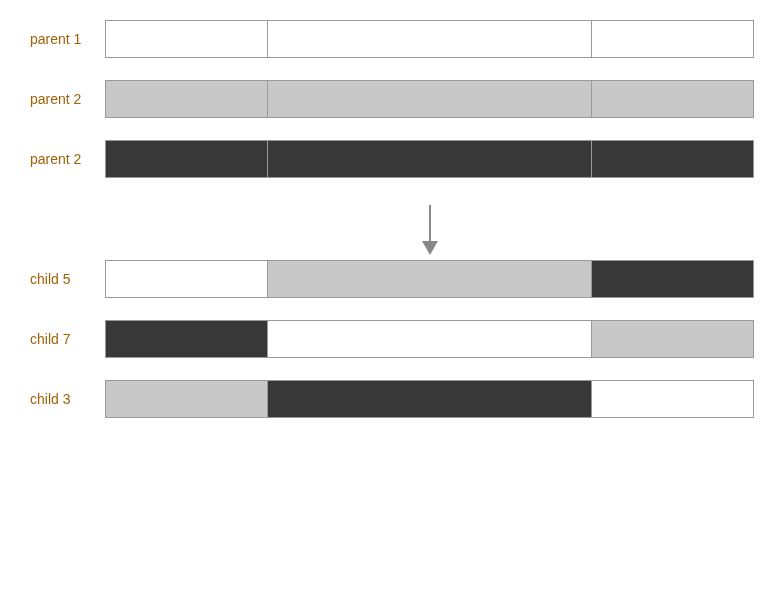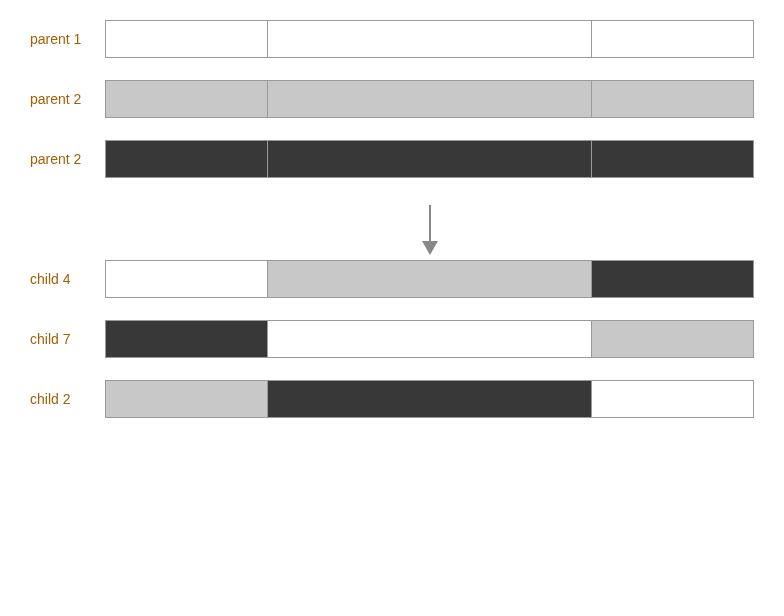--- a/index.html
+++ b/index.html
@@ -107,37 +107,37 @@
 
   <div class="arrow-section">
     <div class="arrow">
       <div class="arrow-line"></div>
       <div class="arrow-head"></div>
     </div>
   </div>
 
   <div id="children-section">
       <div class="row">
-        <div class="label">child 4</div>
+        <div class="label">child 5</div>
         <div class="bar-container">
           <div class="segment white" style="flex: 2 1 0%;"></div>
           <div class="segment light-gray" style="flex: 4 1 0%;"></div>
           <div class="segment dark" style="flex: 2 1 0%;"></div>
         </div>
       </div>
       <div class="row">
         <div class="label">child 7</div>
         <div class="bar-container">
           <div class="segment dark" style="flex: 2 1 0%;"></div>
           <div class="segment white" style="flex: 4 1 0%;"></div>
           <div class="segment light-gray" style="flex: 2 1 0%;"></div>
         </div>
       </div>
       <div class="row">
-        <div class="label">child 2</div>
+        <div class="label">child 3</div>
         <div class="bar-container">
           <div class="segment light-gray" style="flex: 2 1 0%;"></div>
           <div class="segment dark" style="flex: 4 1 0%;"></div>
           <div class="segment white" style="flex: 2 1 0%;"></div>
         </div>
       </div>
     </div>
 </div>
 
 </body></html>

